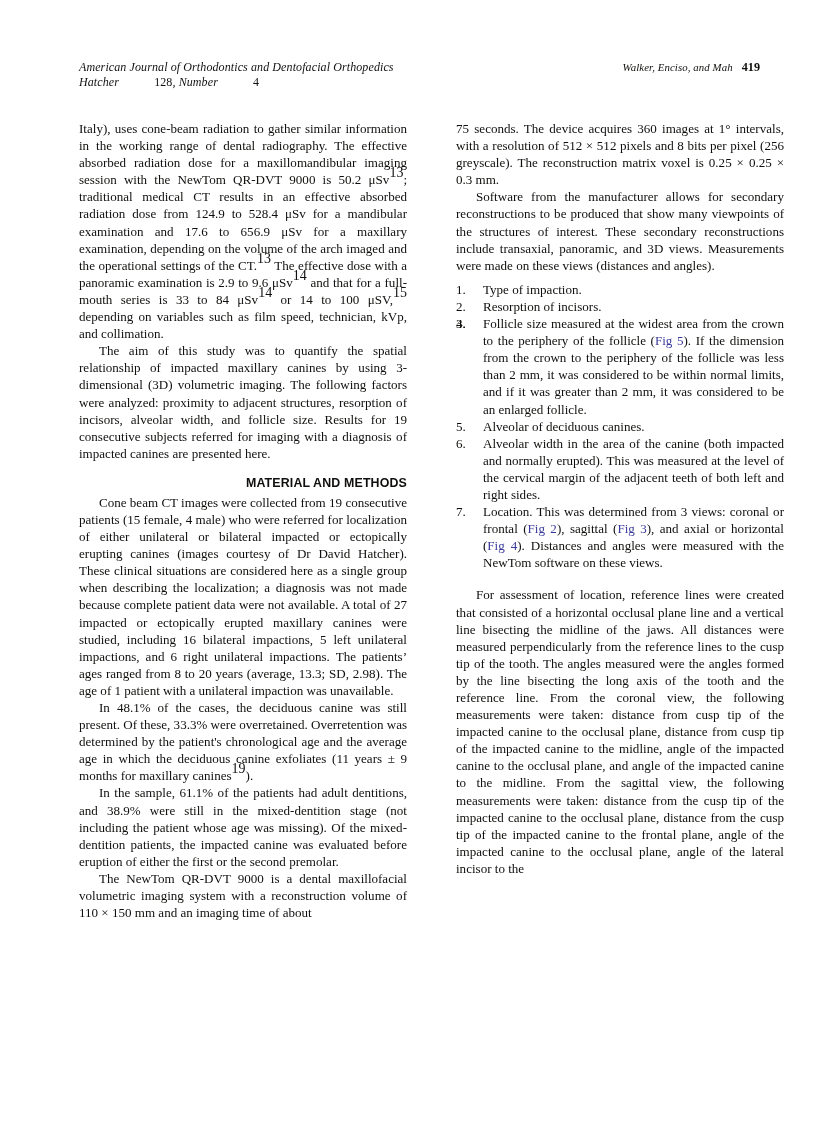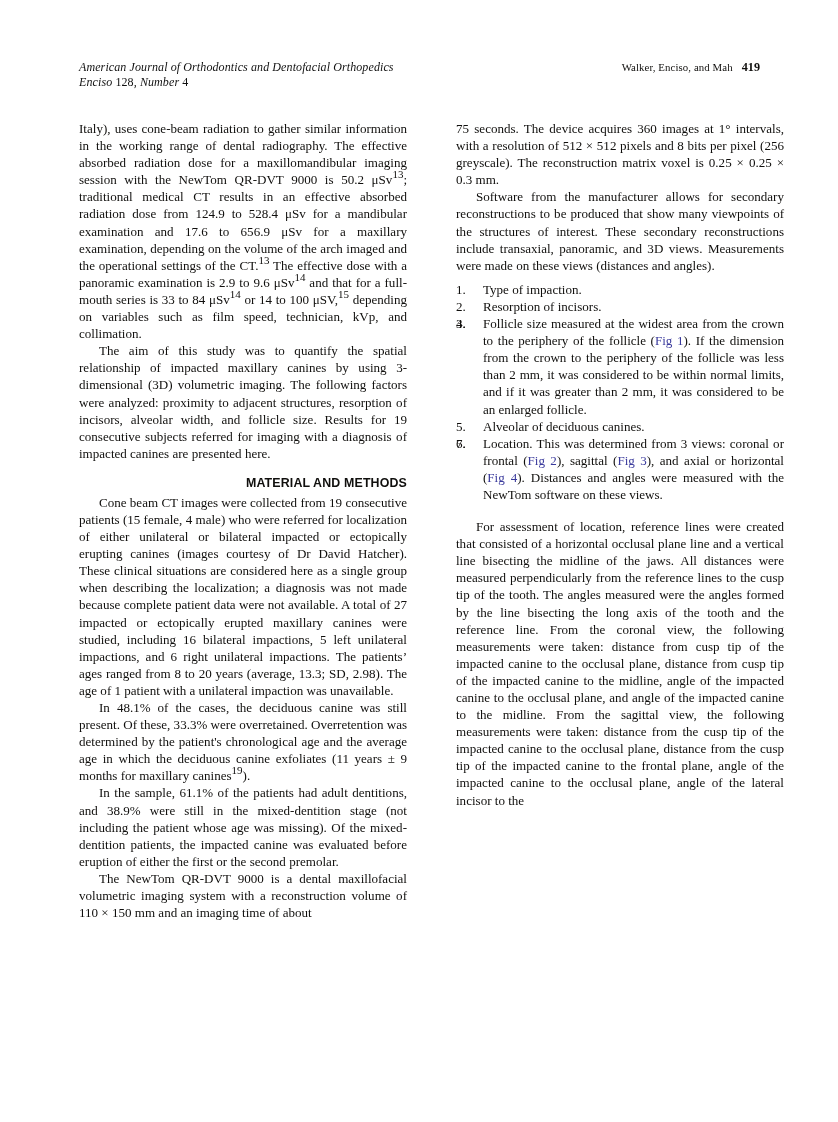--- a/index.html
+++ b/index.html
@@ -32,28 +32,29 @@
     align-items: flex-start;
   }
   .runhead-left {
     font-style: italic;
     font-size: 12px;
     line-height: 14.6px;
     letter-spacing: 0.1px;
     color: #111;
   }
   .runhead-left .vol-num { font-style: italic; }
-  .runhead-left .vol-num .n { font-style: normal; }
+  .runhead-left .vol-num .n { font-style: normal; margin-left: 32px; }
   .runhead-right {
     font-size: 10.8px;
     line-height: 14.6px;
     white-space: nowrap;
     padding-top: 0px;
   }
   .runhead-right .authors {
+    font-style: italic;
     letter-spacing: 0.1px;
     text-align: right;
   }
   .runhead-right .pageno {
     font-weight: bold;
     font-style: normal;
     font-size: 12.2px;
     margin-left: 9px;
     margin-top: 37px;
   }
@@ -72,21 +73,21 @@
   .col-left  { left: 79px; }
   .col-right { left: 456px; }
 
   p {
     margin: 0;
     text-indent: 20px;
   }
   p.noindent { text-indent: 0; }
 
   sup {
-    font-size: 11px;
+    font-size: 14px;
     line-height: 0;
     vertical-align: 0.52em;
   }
 
   a.figref {
     color: #3a3a9c;
     text-decoration: none;
   }
 
   h2.section-head {
@@ -121,21 +122,21 @@
   .gap-after-list { height: 15px; }
 </style>
 </head>
 <body>
 
 <div class="page">
 
   <div class="runhead">
     <div class="runhead-left">
       <div>American Journal of Orthodontics and Dentofacial Orthopedics</div>
-      <div class="vol-num"><span>Enciso </span><span class="n">128</span><span>, Number </span><span class="n">4</span></div>
+      <div class="vol-num"><span>Hatcher </span><span class="n">128</span><span>, Number </span><span class="n">4</span></div>
     </div>
     <div class="runhead-right">
       <span class="authors">Walker, Enciso, and Mah</span><span class="pageno">419</span>
     </div>
   </div>
 
   <div class="col col-left">
 
     <p class="noindent"><span>Italy), uses cone-beam radiation to gather similar information in the working range of dental radiography. The effective absorbed radiation dose for a maxillomandibular imaging session with the NewTom QR-DVT 9000 is 50.2 μSv</span><sup>13</sup><span>; traditional medical CT results in an effective absorbed radiation dose from 124.9 to 528.4 μSv for a mandibular examination and 17.6 to 656.9 μSv for a maxillary examination, depending on the volume of the arch imaged and the operational settings of the CT.</span><sup>13</sup><span> The effective dose with a panoramic examination is 2.9 to 9.6 μSv</span><sup>14</sup><span> and that for a full-mouth series is 33 to 84 μSv</span><sup>14</sup><span> or 14 to 100 μSV,</span><sup>15</sup><span> depending on variables such as film speed, technician, kVp, and collimation.</span></p>
 
@@ -163,27 +164,27 @@
       <li>
         <span class="num">1.</span><span>Type of impaction.</span>
       </li>
       <li>
         <span class="num">2.</span><span>Resorption of incisors.</span>
       </li>
       <li>
         <span class="num">3.</span>
       </li>
       <li>
-        <span class="num">4.</span><span>Follicle size measured at the widest area from the crown to the periphery of the follicle (</span><a class="figref" href="#">Fig 1</a><span>). If the dimension from the crown to the periphery of the follicle was less than 2 mm, it was considered to be within normal limits, and if it was greater than 2 mm, it was considered to be an enlarged follicle.</span>
+        <span class="num">4.</span><span>Follicle size measured at the widest area from the crown to the periphery of the follicle (</span><a class="figref" href="#">Fig 5</a><span>). If the dimension from the crown to the periphery of the follicle was less than 2 mm, it was considered to be within normal limits, and if it was greater than 2 mm, it was considered to be an enlarged follicle.</span>
       </li>
       <li>
         <span class="num">5.</span><span>Alveolar of deciduous canines.</span>
       </li>
       <li>
-        <span class="num">6.</span>
+        <span class="num">6.</span><span>Alveolar width in the area of the canine (both impacted and normally erupted). This was measured at the level of the cervical margin of the adjacent teeth of both left and right sides.</span>
       </li>
       <li>
         <span class="num">7.</span><span>Location. This was determined from 3 views: coronal or frontal (</span><a class="figref" href="#">Fig 2</a><span>), sagittal (</span><a class="figref" href="#">Fig 3</a><span>), and axial or horizontal (</span><a class="figref" href="#">Fig 4</a><span>). Distances and angles were measured with the NewTom software on these views.</span>
       </li>
     </ol>
 
     <div class="gap-after-list"></div>
 
     <p>For assessment of location, reference lines were created that consisted of a horizontal occlusal plane line and a vertical line bisecting the midline of the jaws. All distances were measured perpendicularly from the reference lines to the cusp tip of the tooth. The angles measured were the angles formed by the line bisecting the long axis of the tooth and the reference line. From the coronal view, the following measurements were taken: distance from cusp tip of the impacted canine to the occlusal plane, distance from cusp tip of the impacted canine to the midline, angle of the impacted canine to the occlusal plane, and angle of the impacted canine to the midline. From the sagittal view, the following measurements were taken: distance from the cusp tip of the impacted canine to the occlusal plane, distance from the cusp tip of the impacted canine to the frontal plane, angle of the impacted canine to the occlusal plane, angle of the lateral incisor to the</p>
   </div>

